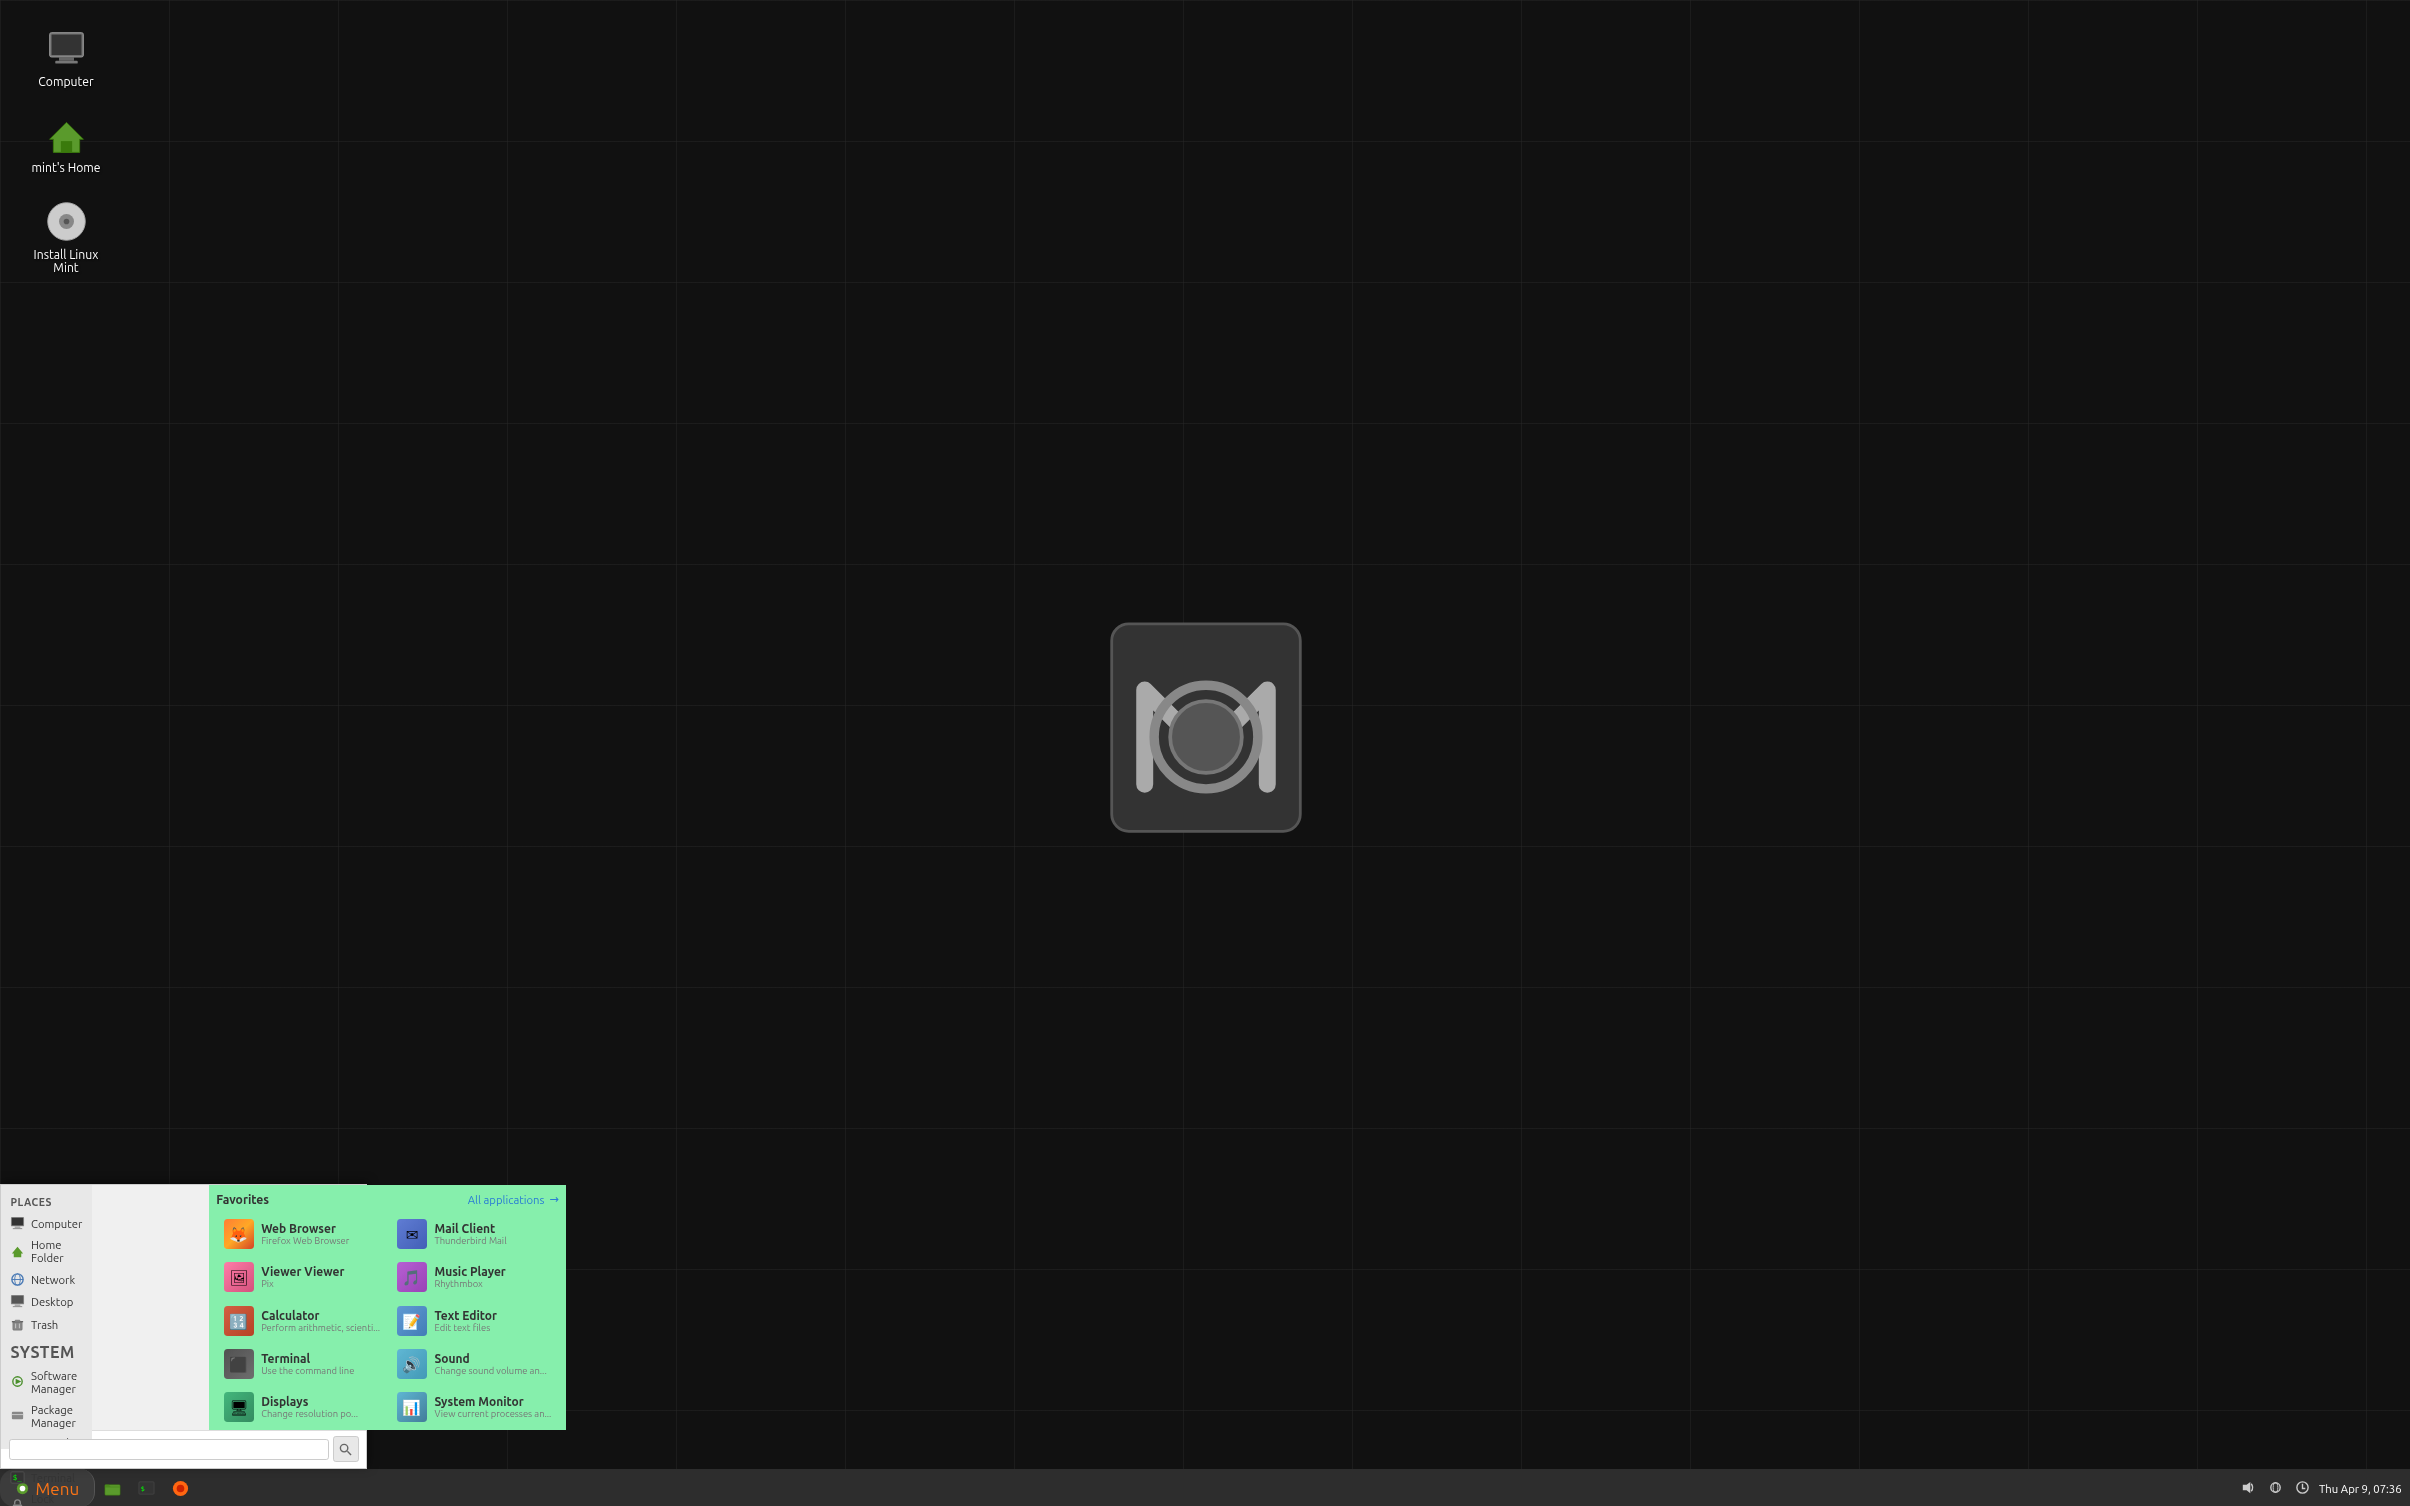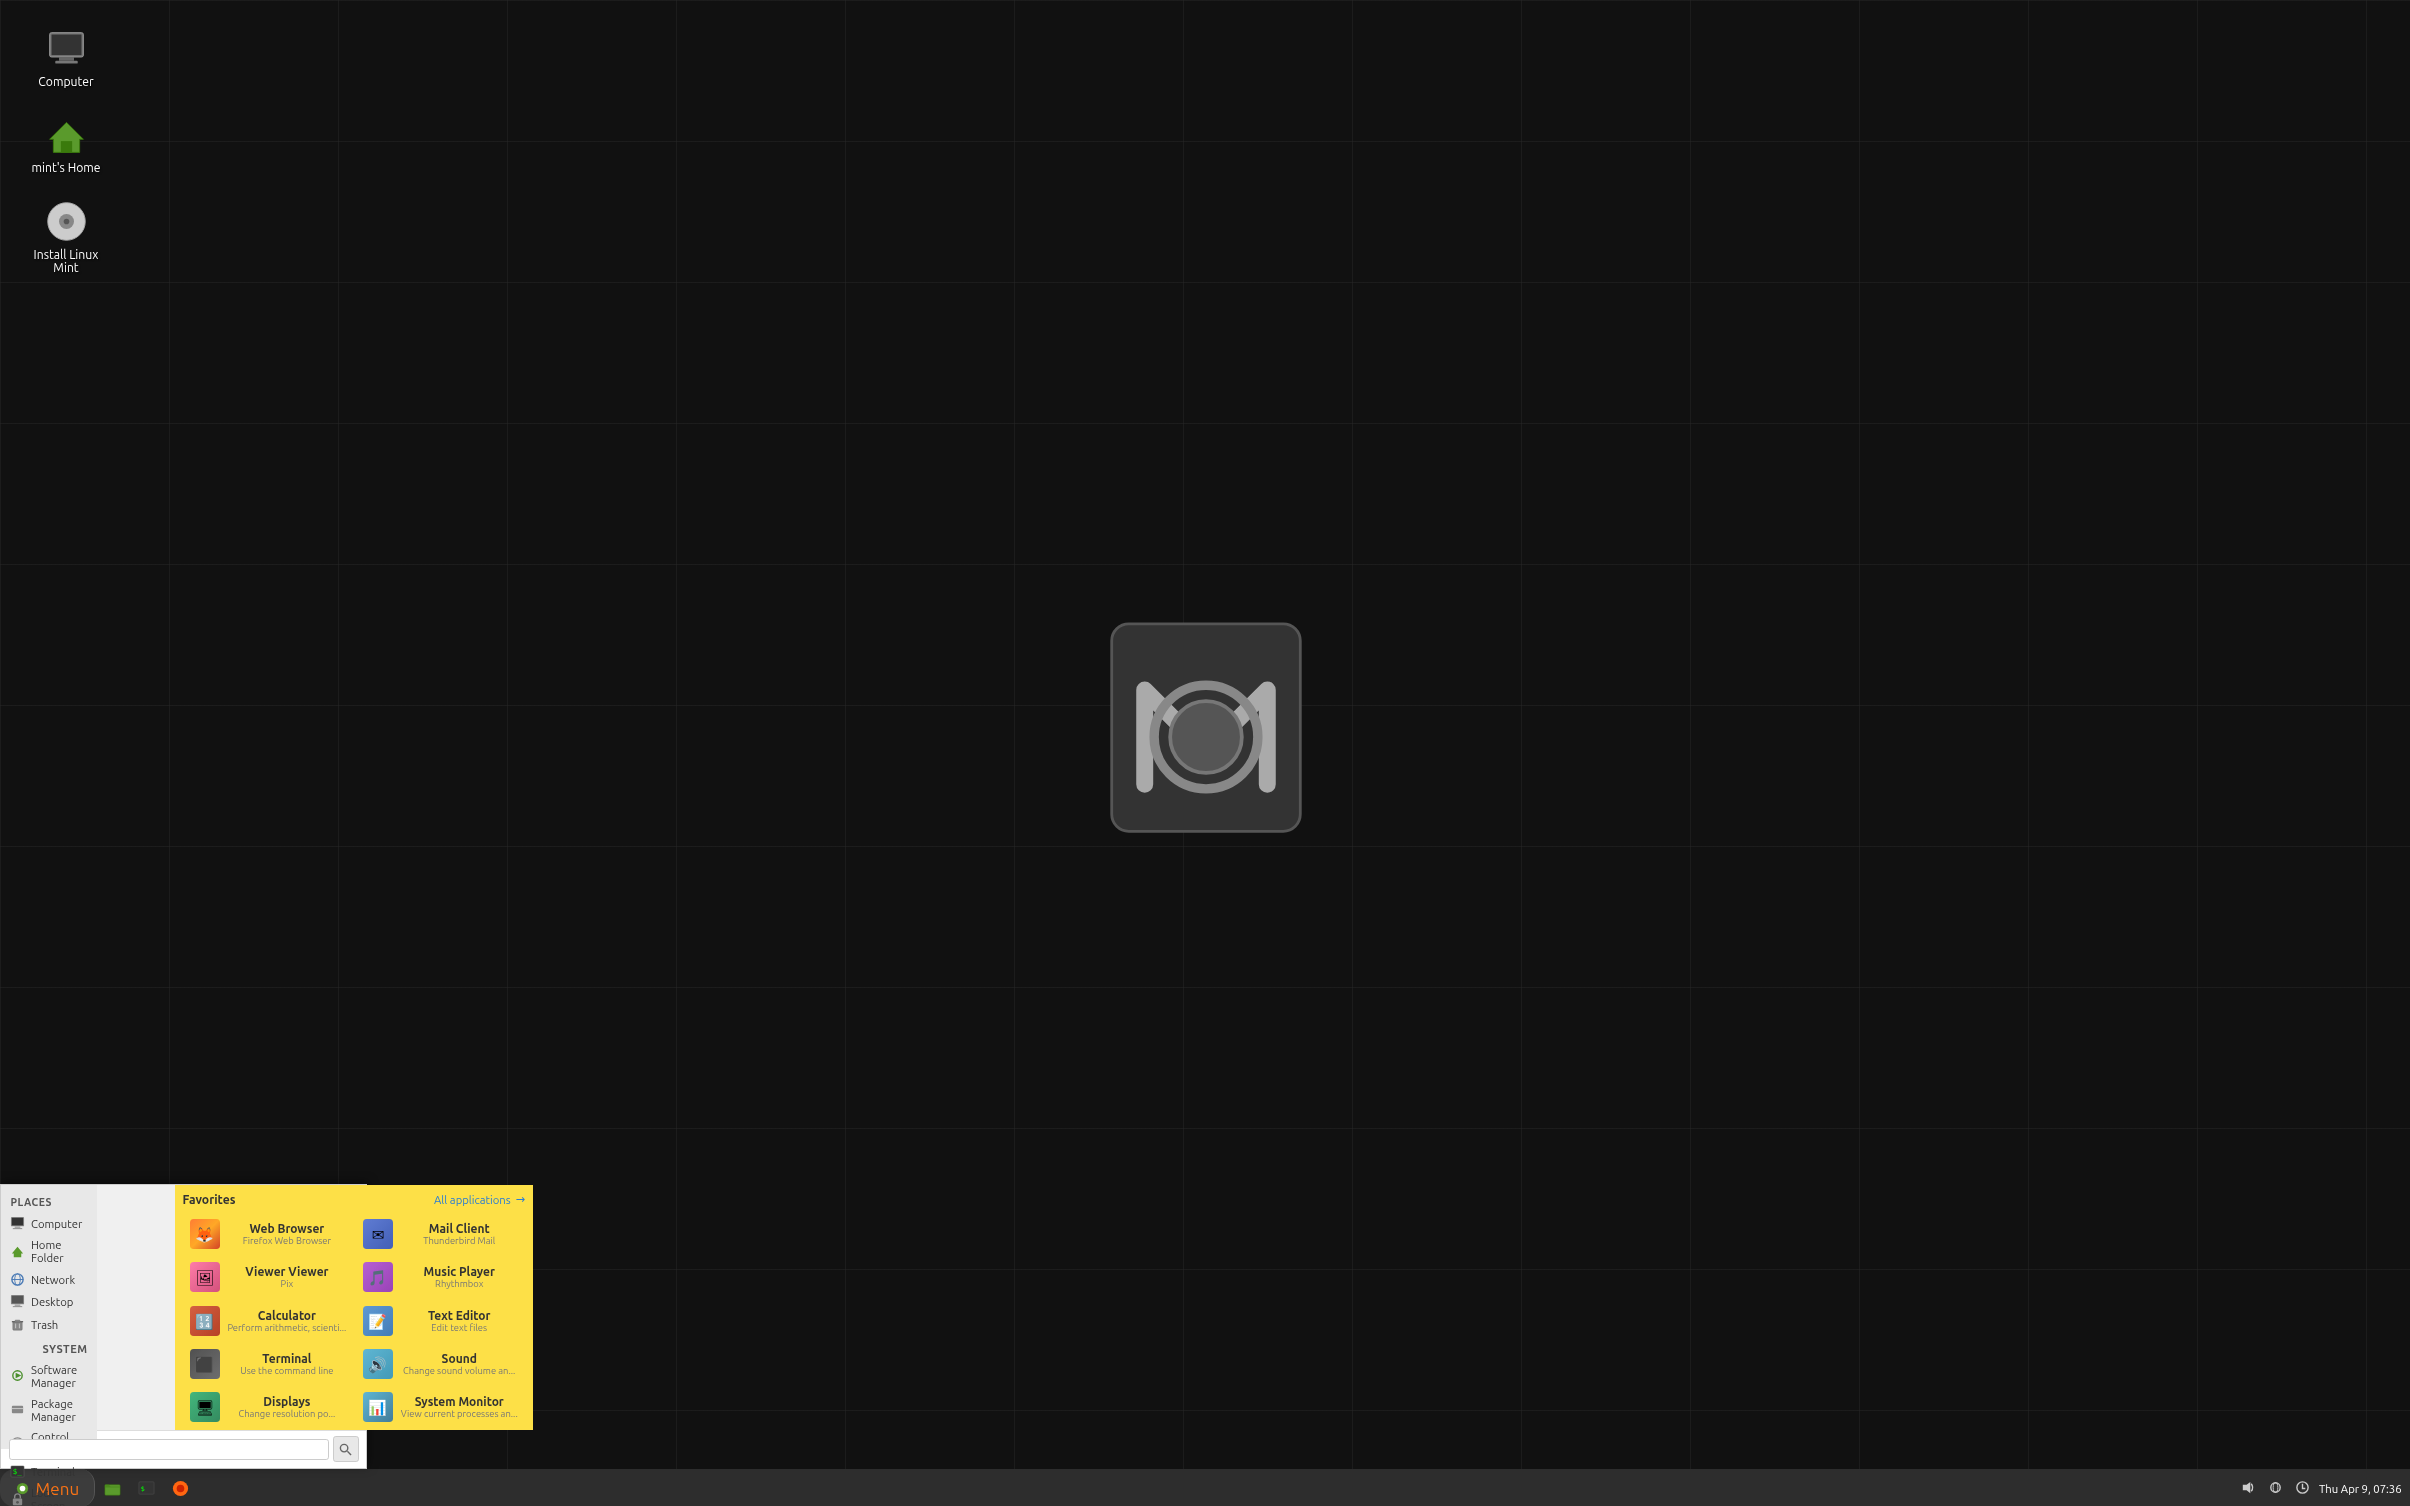--- a/index.html
+++ b/index.html
@@ -173,35 +173,33 @@
     .place-icon {
       width: 15px;
       height: 15px;
       display: flex;
       align-items: center;
       justify-content: center;
       font-size: 13px;
     }
 
     .system-title {
-      font-size: 11px;
+      font-size: 16px;
       font-weight: bold;
       color: #555;
       padding: 7.5px 9.4px 3.8px;
       text-transform: uppercase;
       letter-spacing: 0.5px;
-      margin-left: 32px;
     }
 
     
     .favorites-panel {
-      background: #fde047;
-      margin-left: 78px;
+      background: #86efac;
+      margin-left: 117px;
       padding: 7.5px;
-      text-align: center;
     }
 
     .favorites-header {
       display: flex;
       align-items: center;
       justify-content: space-between;
       margin-bottom: 7.5px;
     }
 
     .favorites-title {

